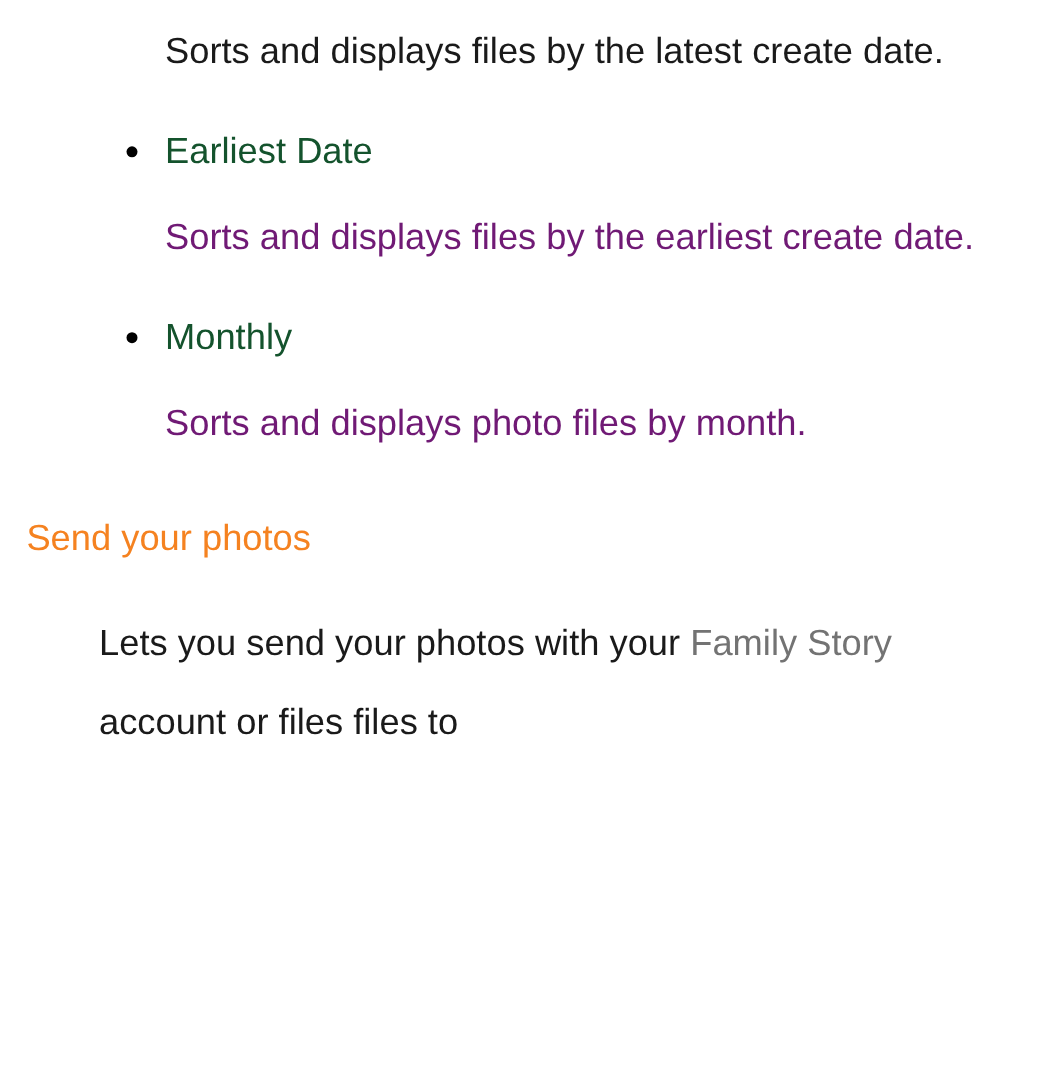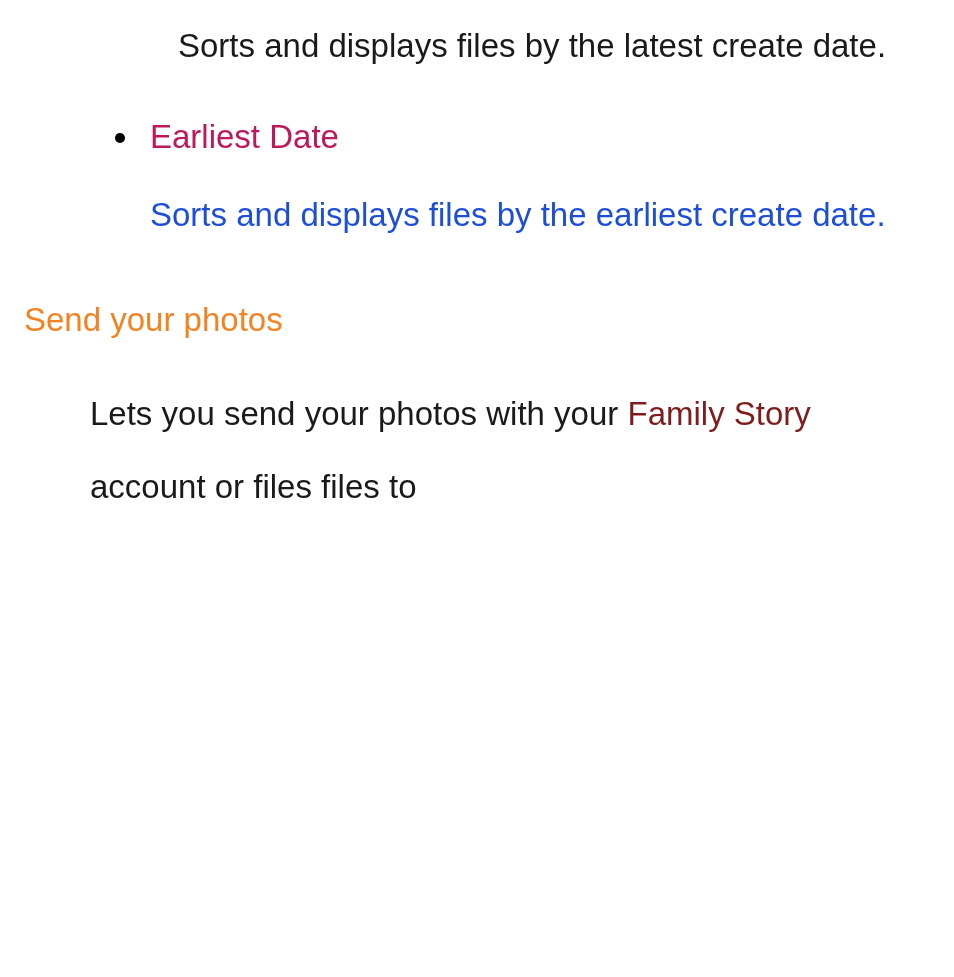--- a/index.html
+++ b/index.html
@@ -17,73 +17,76 @@
       font-size: 33px;
       line-height: 2.2;
     }
     .content {
       padding-top: 10px;
     }
     .desc-text {
       padding-left: 150px;
       padding-right: 55px;
       color: #1a1a1a;
-      margin-left: 28px;
     }
     .bullet-item {
       position: relative;
       padding-left: 150px;
       padding-right: 40px;
       margin-top: 18px;
     }
     .bullet-item::before {
       content: '';
       position: absolute;
       left: 115px;
       top: 32px;
       width: 10px;
       height: 10px;
       background: #000;
       border-radius: 50%;
     }
     .bullet-title {
-      color: #be185d;
+      color: #14532d;
       display: inline-block;
     }
     .bullet-desc {
-      color: #1d4ed8;
+      color: #701a75;
       margin-top: 6px;
     }
     .section-heading {
       color: #f58220;
       padding-left: 24px;
       margin-top: 32px;
       margin-bottom: 22px;
     }
     .body-text {
       padding-left: 90px;
       padding-right: 40px;
       color: #1a1a1a;
     }
     .inline-link {
-      color: #7f1d1d;
+      color: #737373;
     }
   </style>
 </head>
 <body>
 
 <div class="content">
 
   <div class="desc-text">Sorts and displays files by the latest create date.</div>
 
   <div class="bullet-item">
     <div class="bullet-title">Earliest Date</div>
     <div class="bullet-desc">Sorts and displays files by the earliest create date.</div>
   </div>
 
+  <div class="bullet-item">
+    <div class="bullet-title">Monthly</div>
+    <div class="bullet-desc">Sorts and displays photo files by month.</div>
+  </div>
 
   <div class="section-heading">Send your photos</div>
 
   <div class="body-text">
     <span>Lets you send your photos with your </span><span class="inline-link">Family Story</span><span> account or files files to</span>
   </div>
 
 </div>
 
 </body></html>

